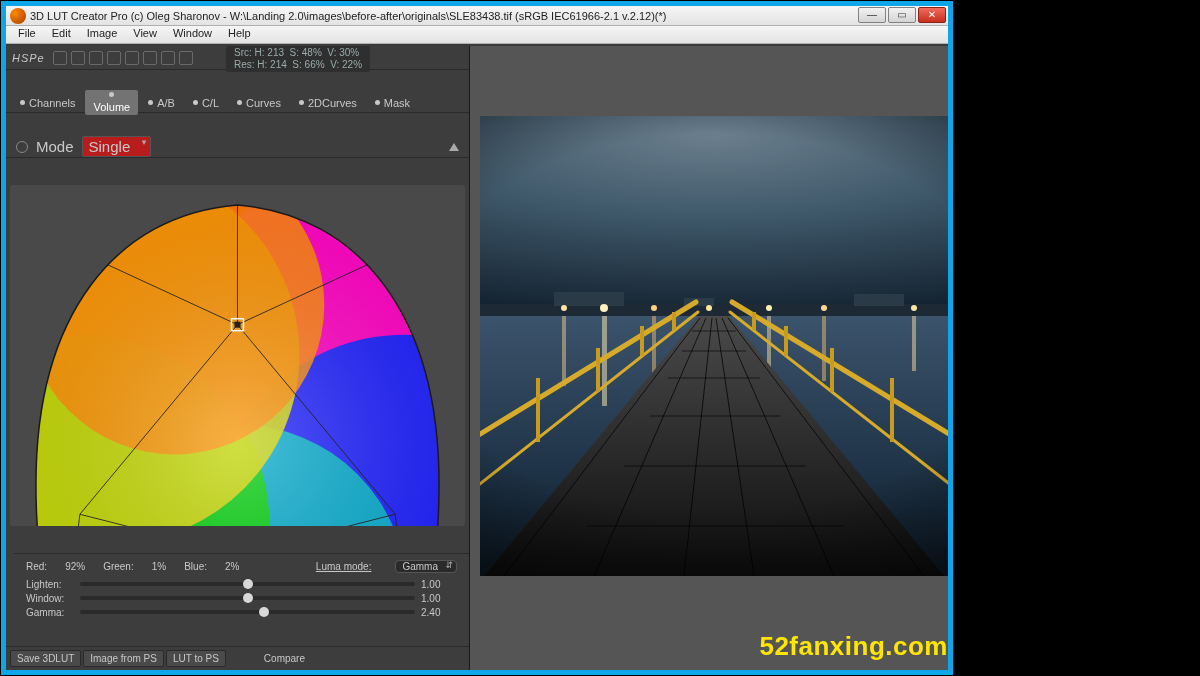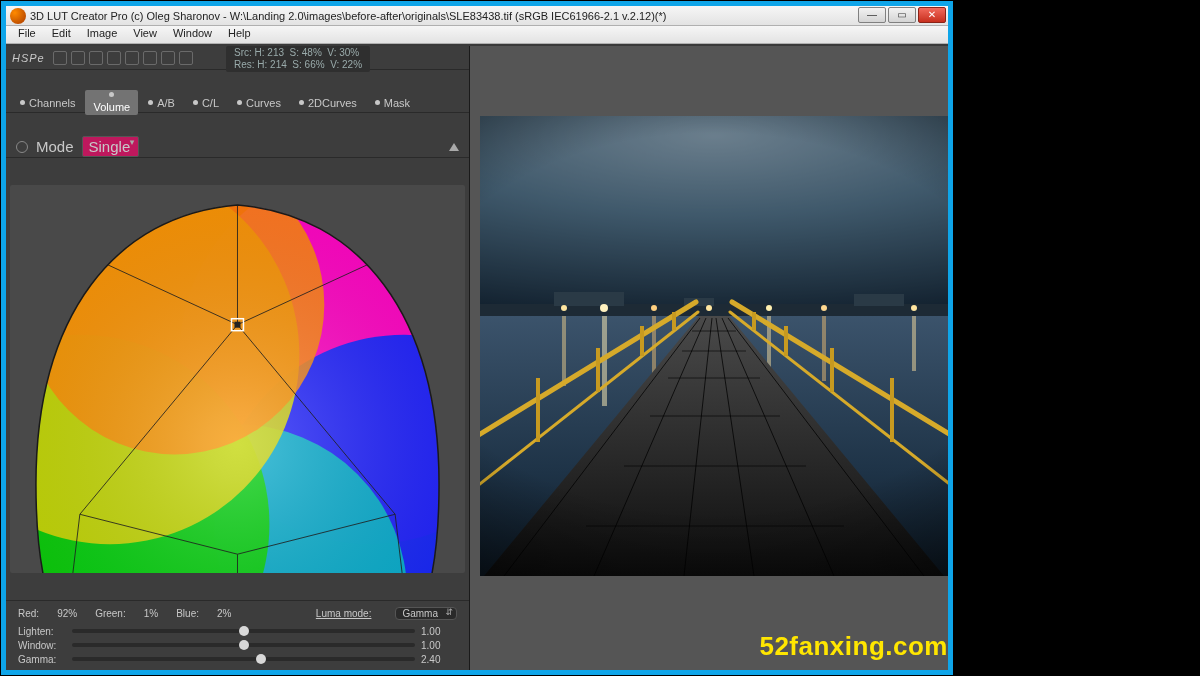--- a/index.html
+++ b/index.html
@@ -35,30 +35,30 @@
 
 
 .tabstrip { height: 20px; background: #3d3d3d; display: flex; align-items: center; padding-left: 6px; font-size: 11px; color: #c8c8c8; border-bottom: 1px solid #2a2a2a; gap: 2px; }
 .tab { padding: 2px 8px; border-radius: 2px; display: flex; align-items: center; gap: 4px; }
 .tab .dot { width:5px; height:5px; border-radius:3px; background:#c8c8c8; }
 .tab.active { background: #737373; color: #fff; flex-direction: column; }
 
 
 .moderow { height: 22px; display: flex; align-items: center; padding-left: 10px; font-size: 15px; color: #c8c8c8; gap: 8px; border-bottom: 1px solid #2a2a2a; }
 .moderow .circ { width:12px; height:12px; border:1px solid #888; border-radius:7px; }
-.moderow .sel { background:#be185d; border:1px solid #555; padding: 1px 8px 1px 6px; position: relative; border-radius:2px;text-align:right; }
+.moderow .sel { background:#b91c1c; border:1px solid #555; padding: 1px 20px 1px 6px; position: relative; border-radius:2px;text-align:right; }
 .moderow .sel::after { content: "▾"; position:absolute; right:4px; top:0; color:#aaa; font-size:9px; }
 .moderow .tri { width:0; height:0; border-left:5px solid transparent; border-right:5px solid transparent; border-bottom:8px solid #aaa; margin-left:auto; margin-right:10px; }
 
 
 .volume { flex: 1; position: relative; background: #494949; margin: 4px; border-radius: 2px; overflow: hidden; }
 .volume svg { position:absolute; inset:0; }
 
 
-.params { padding: 6px 12px 4px 12px; font-size: 10px; color: #c8c8c8; background:#3d3d3d; border-top:1px solid #2a2a2a; }
+.params { padding: 6px 12px 4px 12px; font-size: 10px; color: #c8c8c8; background:#3d3d3d; border-top:1px solid #2a2a2a;margin-left:8px; }
 .rgbrow { display:flex; gap:18px; align-items:center; margin-bottom:4px; }
 .rgbrow .lm { margin-left:auto; margin-right:6px;text-decoration:underline; }
 .rgbrow .sel { background:#2a2a2a; border:1px solid #555; padding: 0 18px 0 6px; position: relative; border-radius:4px; }
 .rgbrow .sel::after { content:"⇵"; position:absolute; right:3px; top:-1px; color:#aaa; font-size:9px; }
 .slider { display:grid; grid-template-columns: 48px 1fr 36px; align-items:center; gap:6px; height:14px; }
 .track { height:4px; background:#2a2a2a; border-radius:2px; position:relative; }
 .knob { position:absolute; top:-3px; width:10px; height:10px; background:#d8d8d8; border-radius:5px; transform:translateX(-5px); }
 
 
 .bottomrow { height: 24px; border-top:1px solid #2a2a2a; display:flex; align-items:center; font-size:10px; color:#c8c8c8; padding: 0 4px; gap:2px; }
@@ -229,20 +229,26 @@
         </div>
         <div class="slider">
           <span>Gamma:</span>
           <div class="track">
               <div class="knob" id="k2" style="left: 55%;"></div>
             </div>
           <span>2.40</span>
         </div>
       </div>
 
+      <div class="bottomrow">
+        <div class="bt">Save 3DLUT</div>
+        <div class="bt">Image from PS</div>
+        <div class="bt">LUT to PS</div>
+        <span class="compare">Compare</span>
+      </div>
     </div>
 
     <div class="right">
       <div class="preview">
         <svg viewBox="0 0 720 460" preserveAspectRatio="xMidYMid slice">
           <defs>
             <radialGradient id="sky" cx="50%" cy="10%" r="90%">
               <stop offset="0%" stop-color="#9fb7c7"></stop>
               <stop offset="45%" stop-color="#5c7d93"></stop>
               <stop offset="100%" stop-color="#1a2b3a"></stop>

